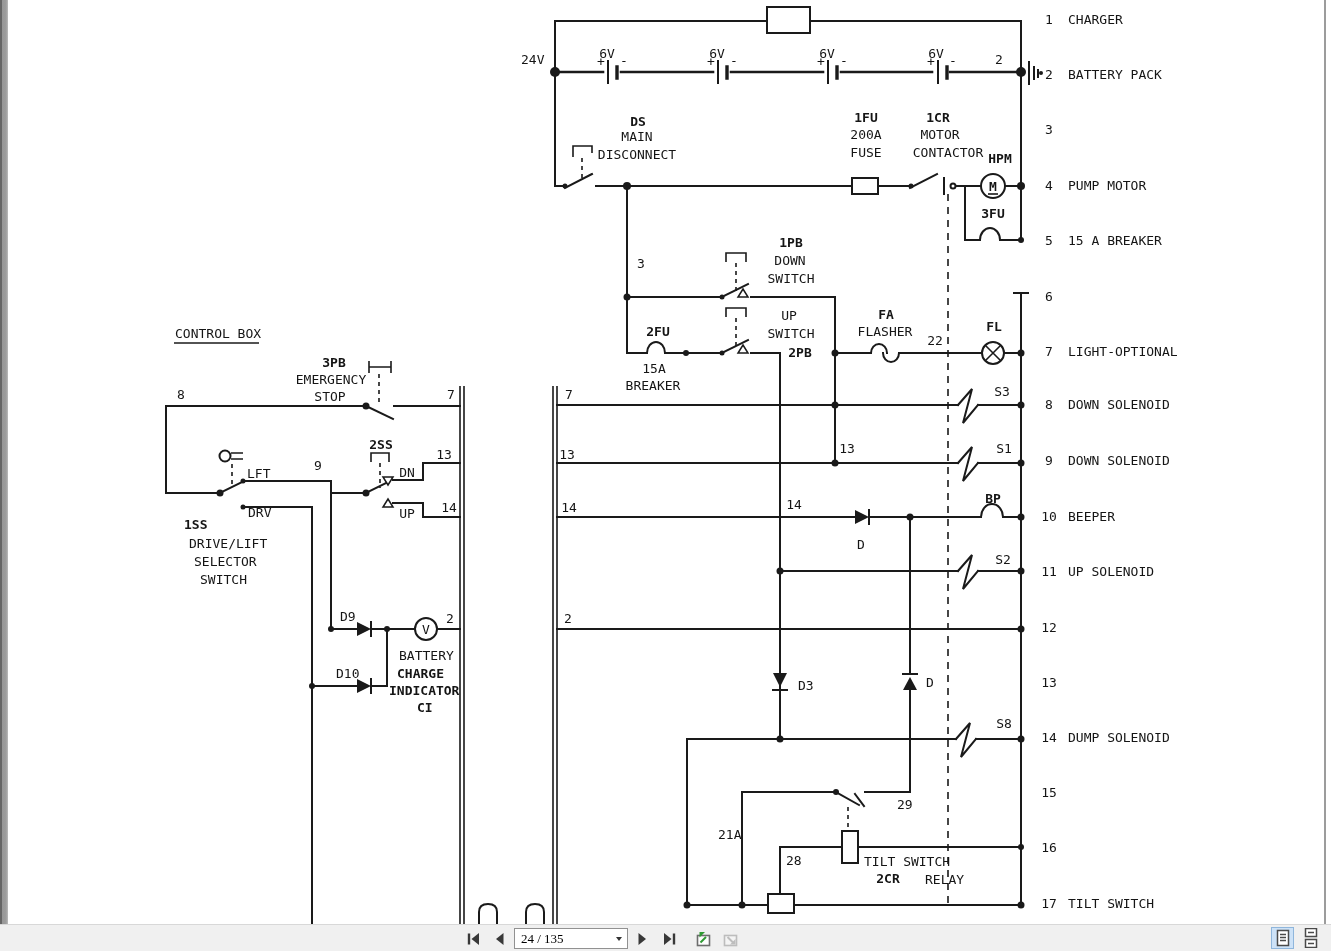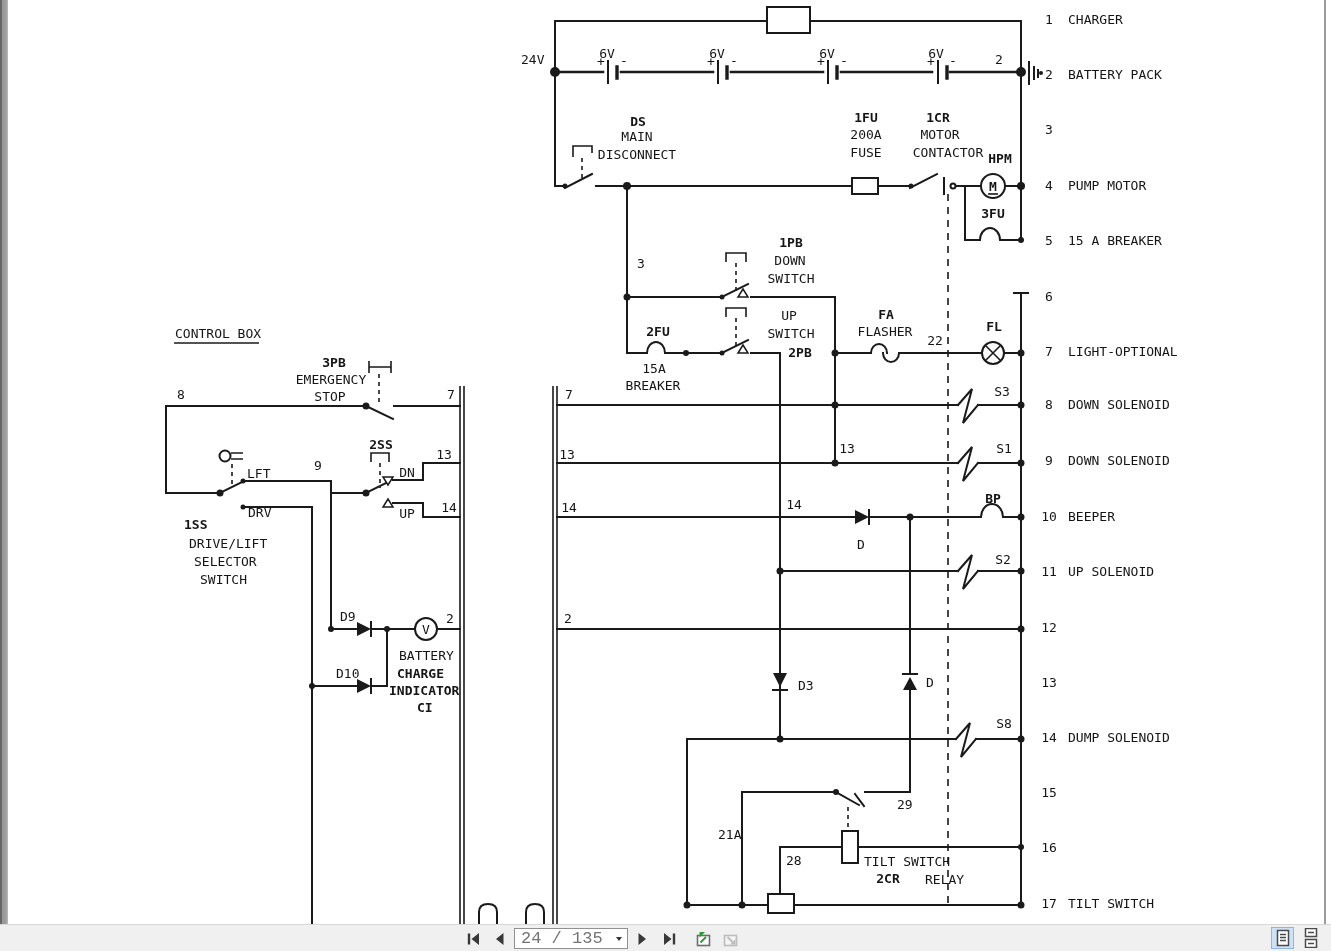--- a/index.html
+++ b/index.html
@@ -20,22 +20,22 @@
   #schematic .fillb{fill:#1a1a1a;stroke:none}
   .lbl{font-family:"DejaVu Sans Mono","Liberation Mono",monospace;font-size:13px;fill:#151515}
   .lbl.b{font-weight:bold}
   #toolbar{position:absolute;left:0;top:924px;width:1331px;height:27px;background:#f0f0f0;
        border-top:1px solid #d8d8d8;box-sizing:border-box}
   .nav{position:absolute;left:462px;top:3px;height:21px;display:flex;align-items:center;gap:4px}
   .tbtn{width:22px;height:21px;display:flex;align-items:center;justify-content:center;
        background:transparent;border:none;padding:0;cursor:pointer}
   .pagebox{width:112px;height:19px;background:#fff;border:1px solid #919191;display:flex;
        align-items:center;box-sizing:content-box}
-  .pagebox input{border:none;outline:none;width:92px;font-family:Liberation Mono, monospace;
-       font-size:17px;padding:0 0 0 6px;background:transparent;color:#737373}
+  .pagebox input{border:none;outline:none;width:92px;font-family:Liberation Serif, serif;
+       font-size:13px;padding:0 0 0 6px;background:transparent;color:#000000}
   .caret{width:0;height:0;border-left:3.5px solid transparent;border-right:3.5px solid transparent;
        border-top:4px solid #333;margin-left:3px}
   .viewbtns{display:flex;gap:6px;margin-left:8px}
   .modes{position:absolute;left:1271px;top:2px;display:flex;gap:5px}
   .mbtn{width:23px;height:22px;border:1px solid transparent;background:transparent;display:flex;
        align-items:center;justify-content:center;padding:0;cursor:pointer}
   .mbtn.active{background:#cde2f7;border-color:#8fb6dc}
 </style>
 </head>
 <body>

